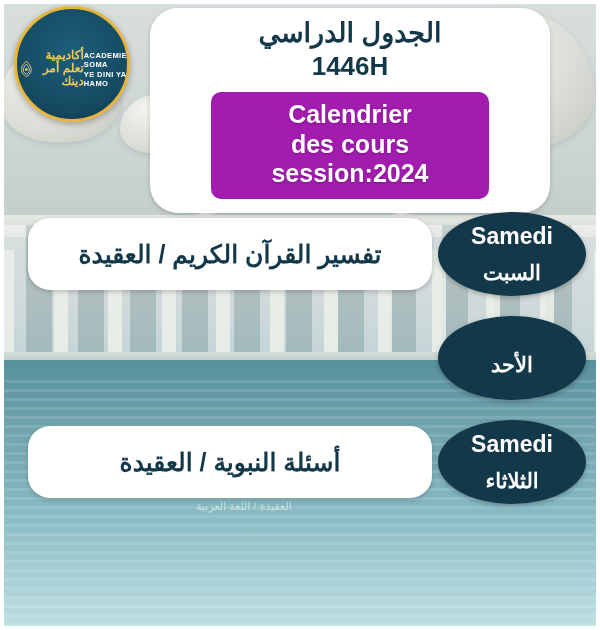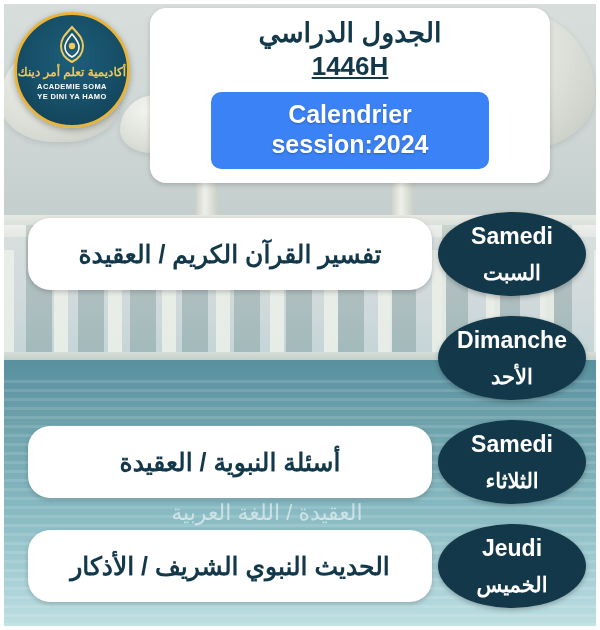--- a/index.html
+++ b/index.html
@@ -91,46 +91,45 @@
   }
   .pool-edge {
     position: absolute;
     left: 0; top: 352px; width: 600px; height: 12px;
     background: linear-gradient(to bottom, #d6ded8, #bcc8c4);
   }
   .watermark {
     position: absolute;
     left: 0; top: 500px; width: 488px;
     text-align: center;
-    font-size: 22px;
+    font-size: 11px;
     color: rgba(255,255,255,0.55);
     direction: rtl;
     letter-spacing: 0.5px;
-    padding-left: 23px;
   }
   .frame {
     position: absolute;
     inset: 0;
     border: 4px solid #ffffff;
     box-sizing: border-box;
     pointer-events: none;
   }
 
   
   .logo {
     position: absolute;
-    left: 14px; top: 12px;
+    left: 14px; top: 6px;
     width: 116px; height: 116px;
     border-radius: 50%;
     background: radial-gradient(circle at 50% 40%, #1d5e7a 0%, #164e66 55%, #0f3c50 100%);
     border: 3px solid #e8b53a;
     box-sizing: border-box;
     color: #ffffff;
     display: flex;
-    flex-direction: column;
+    flex-direction: row;
     align-items: center;
     justify-content: flex-start;
     padding-top: 8px;
     box-shadow: 0 2px 6px rgba(0,0,0,0.3);
   }
   .logo-mark {
     width: 42px; height: 40px;
     margin-top: 2px;
   }
   .logo-ar {
@@ -138,56 +137,55 @@
     color: #f0c95a;
     direction: rtl;
     margin-top: 1px;
     font-weight: bold;
     line-height: 1.1;
   }
   .logo-fr {
     font-size: 7.5px;
     letter-spacing: 0.4px;
     line-height: 1.25;
-    text-align: center;
+    text-align: left;
     margin-top: 3px;
     font-weight: bold;
   }
 
   
   .title-card {
     position: absolute;
     left: 150px; top: 8px;
     width: 400px;
     background: #ffffff;
-    border-radius: 16px;
+    border-radius: 28px;
     padding: 10px 10px 14px 10px;
     box-sizing: border-box;
     box-shadow: 0 2px 5px rgba(0,0,0,0.18);
     text-align: center;
   }
   .title-ar {
     direction: rtl;
     font-size: 27px;
     font-weight: bold;
     color: #13384a;
     line-height: 1.18;
   }
   .title-year {
     font-size: 26px;
     font-weight: bold;
     color: #13384a;
     line-height: 1.2;
     margin-top: 1px;
-    text-decoration: underline;
   }
   .title-sub {
     margin: 10px auto 0 auto;
     width: 278px;
-    background: #3b82f6;
+    background: #a21caf;
     border-radius: 10px;
     padding: 8px 6px 10px 6px;
     box-sizing: border-box;
     color: #ffffff;
     font-size: 25px;
     font-weight: bold;
     line-height: 1.18;
     text-shadow: 0 1px 2px rgba(0,0,0,0.25);
   }
 
@@ -285,59 +283,50 @@
       <div>ACADEMIE SOMA</div>
       <div>YE DINI YA HAMO</div>
     </div>
   </div>
 
   <div class="title-card">
     <div class="title-ar">الجدول الدراسي</div>
     <div class="title-year">1446H</div>
     <div class="title-sub">
       <div>Calendrier</div>
+      <div>des cours</div>
       <div>session:2024</div>
     </div>
   </div>
 
   <div class="rows">
 
     <div class="row">
       <div class="course-pill">
         <div class="course-text">تفسير القرآن الكريم / العقيدة</div>
       </div>
       <div class="day-oval">
         <div class="day-fr">Samedi</div>
         <div class="day-ar">السبت</div>
       </div>
     </div>
 
     <div class="row">
       <div class="day-oval">
-        <div class="day-fr">Dimanche</div>
         <div class="day-ar">الأحد</div>
       </div>
     </div>
 
     <div class="row">
       <div class="course-pill">
         <div class="course-text">أسئلة النبوية / العقيدة</div>
       </div>
       <div class="day-oval">
         <div class="day-fr">Samedi</div>
         <div class="day-ar">الثلاثاء</div>
       </div>
     </div>
 
-    <div class="row">
-      <div class="course-pill">
-        <div class="course-text">الحديث النبوي الشريف / الأذكار</div>
-      </div>
-      <div class="day-oval">
-        <div class="day-fr">Jeudi</div>
-        <div class="day-ar">الخميس</div>
-      </div>
-    </div>
 
   </div>
 
   <div class="frame"></div>
 </div>
 
 </body></html>

